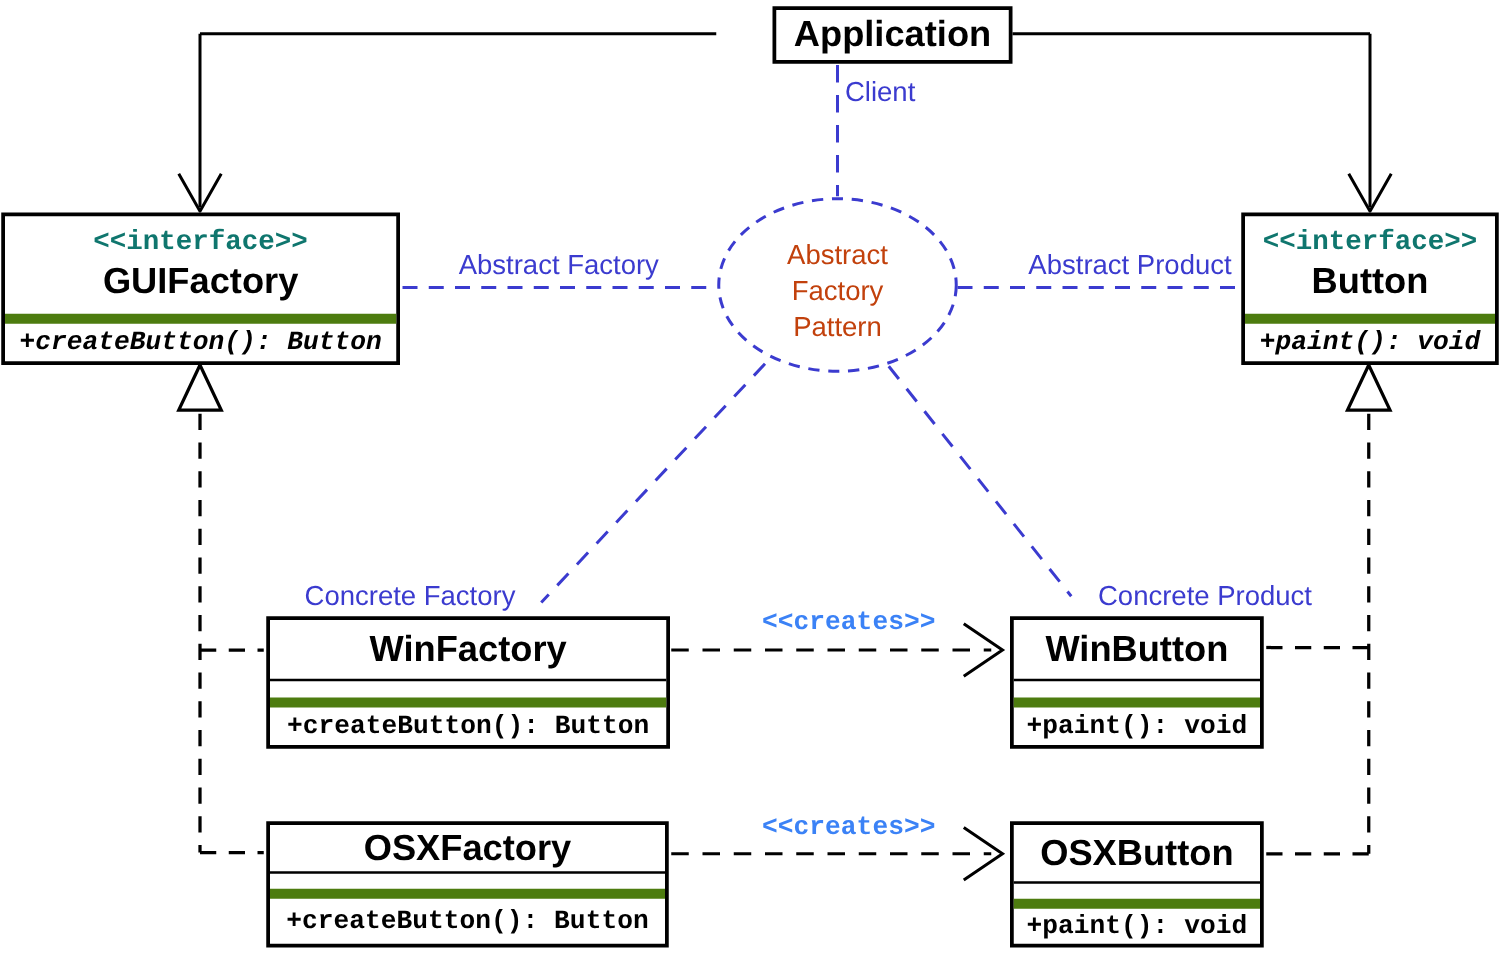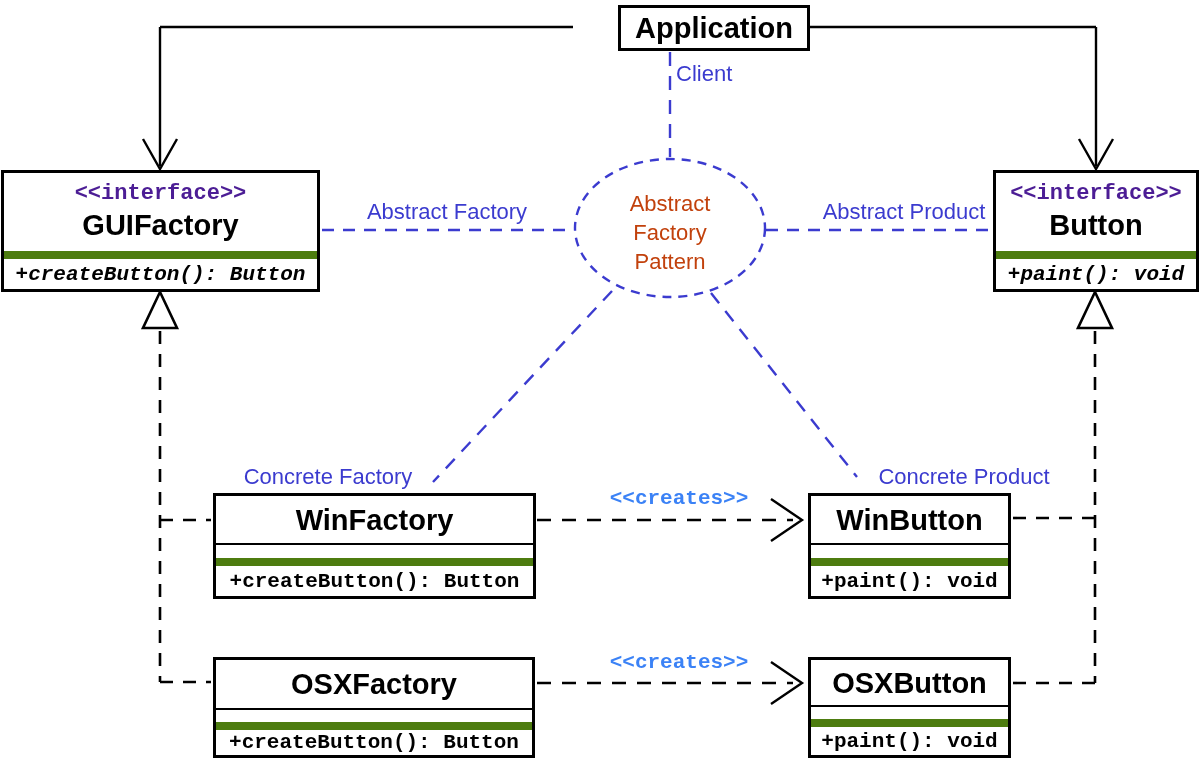--- a/index.html
+++ b/index.html
@@ -12,21 +12,21 @@
   
   .uml-box{
     position:absolute;background:#fff;border:3px solid #000;box-sizing:border-box;
     display:flex;flex-direction:column;
   }
   .c-title{
     flex:0 0 auto;display:flex;flex-direction:column;align-items:center;justify-content:center;
   }
   .stereo{
     font-family:"Liberation Mono", monospace;font-weight:bold;font-size:22px;line-height:26px;
-    color:#4c1d95;white-space:nowrap;
+    color:#0f766e;white-space:nowrap;
   }
   .cname{
     font-weight:bold;font-size:29px;line-height:36px;color:#000;white-space:nowrap;
   }
   .c-empty{flex:0 0 13px;border-top:2px solid #000;}
   .c-method{
     flex:1;border-top:8px solid #4d7c0f;display:flex;align-items:center;justify-content:center;
     font-family:"Liberation Mono", monospace;font-weight:bold;font-size:21px;color:#000;
     white-space:nowrap;
   }
@@ -129,21 +129,21 @@
 
   <div class="uml-box" style="left:808px;top:493px;width:203px;height:106px;">
     <div class="c-title" style="height:47px;">
       <div class="cname">WinButton</div>
     </div>
     <div class="c-empty"></div>
     <div class="c-method">+paint(): void</div>
   </div>
 
   <div class="uml-box" style="left:213px;top:657px;width:322px;height:101px;">
-    <div class="c-title" style="height:48px;text-align:right;">
+    <div class="c-title" style="height:37px;text-align:right;">
       <div class="cname">OSXFactory</div>
     </div>
     <div class="c-empty" style="flex-basis:12px;"></div>
     <div class="c-method">+createButton(): Button</div>
   </div>
 
   <div class="uml-box" style="left:808px;top:657px;width:203px;height:101px;">
     <div class="c-title" style="height:45px;">
       <div class="cname">OSXButton</div>
     </div>

